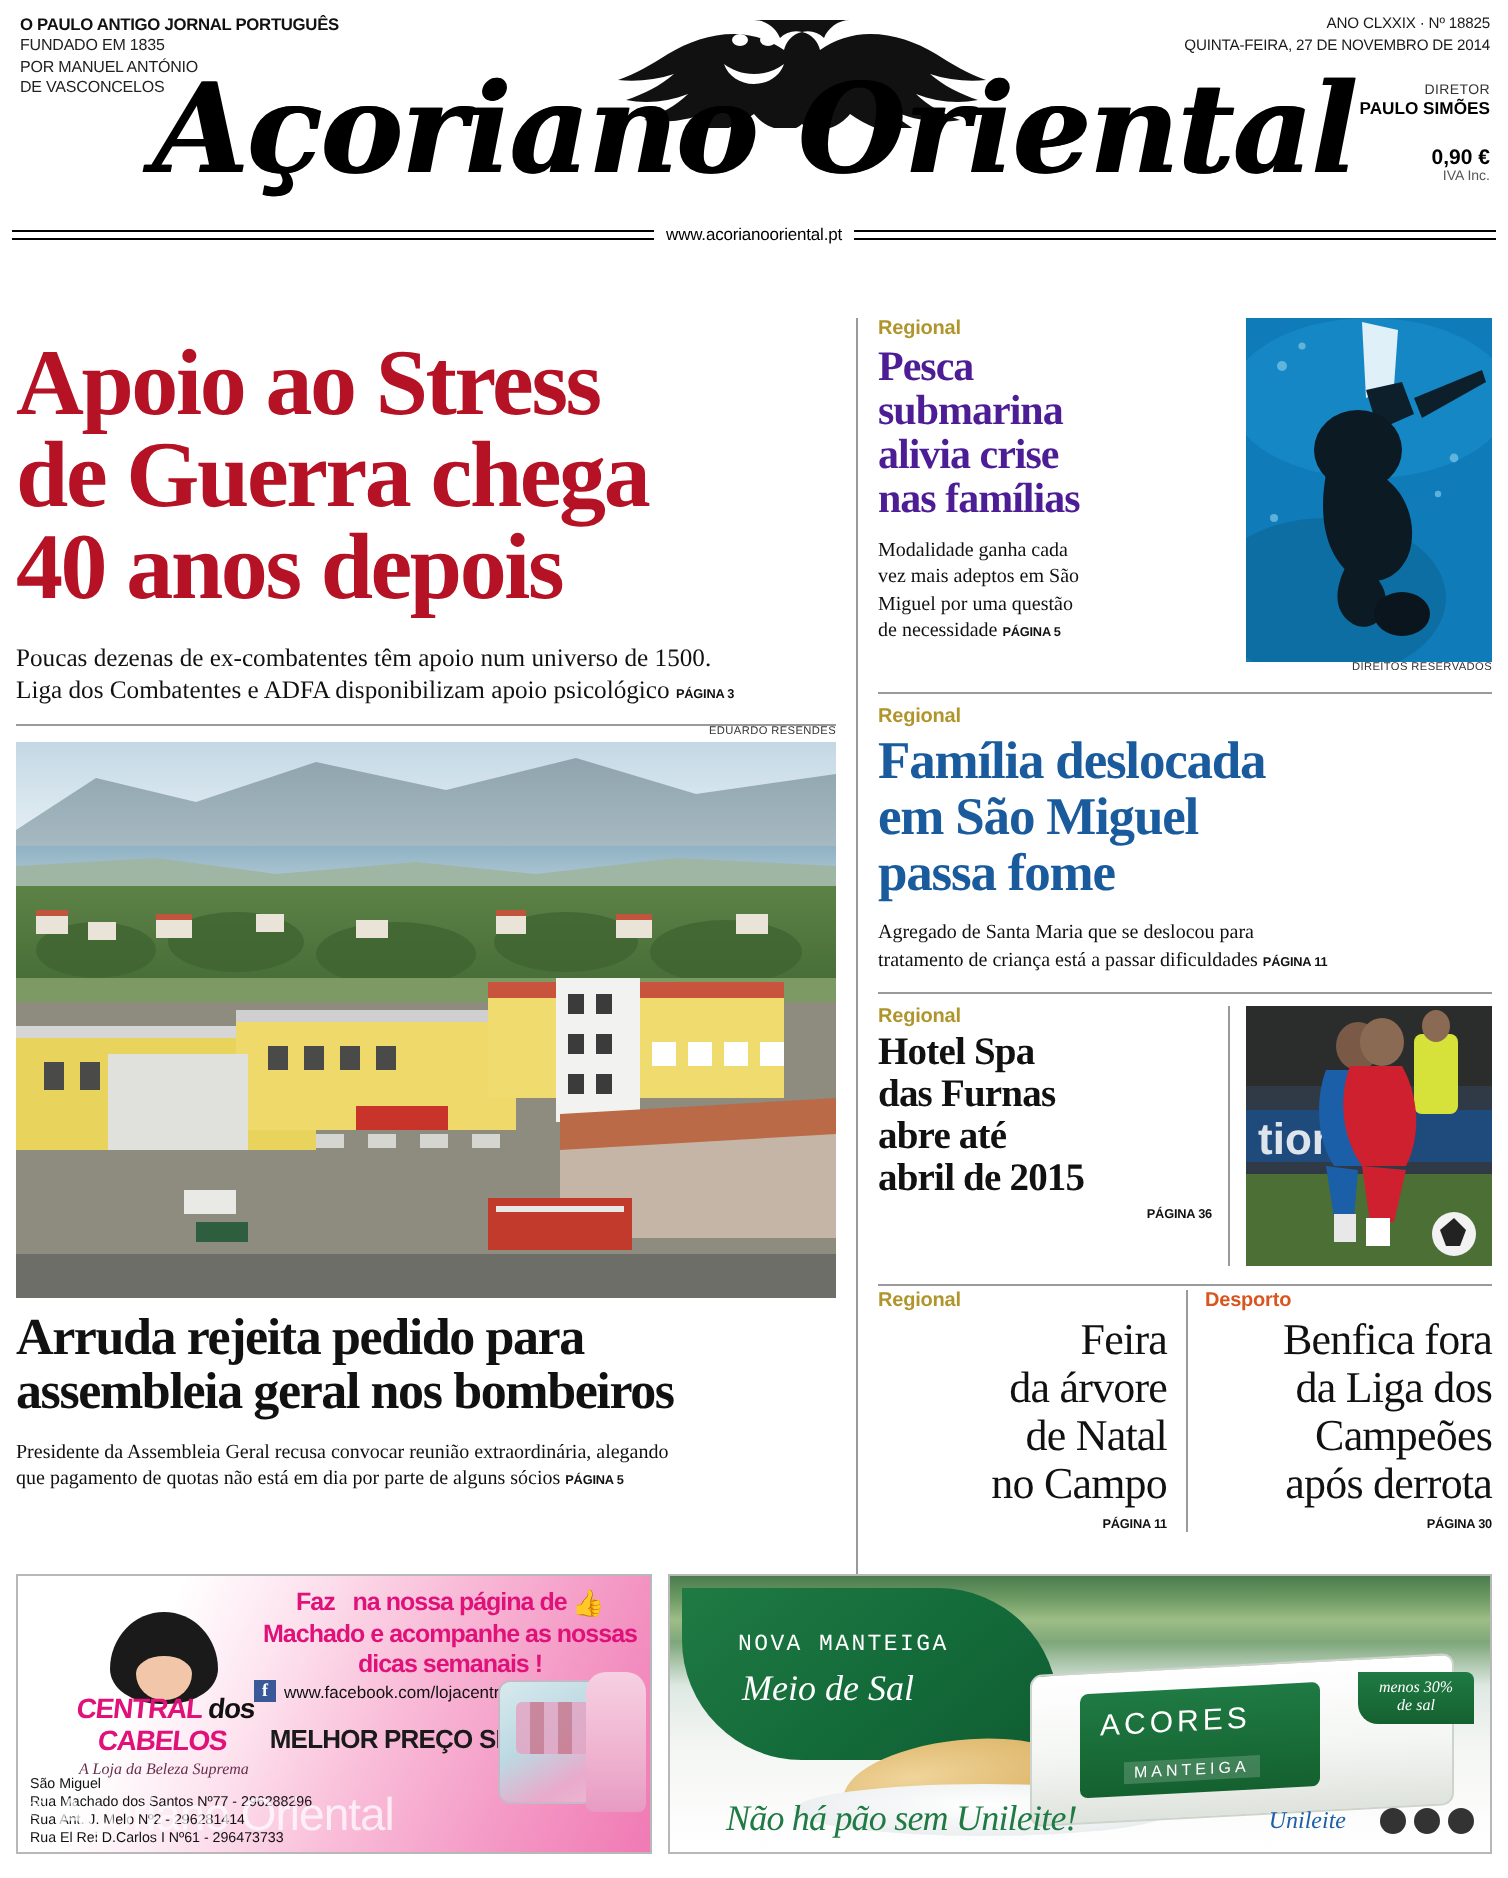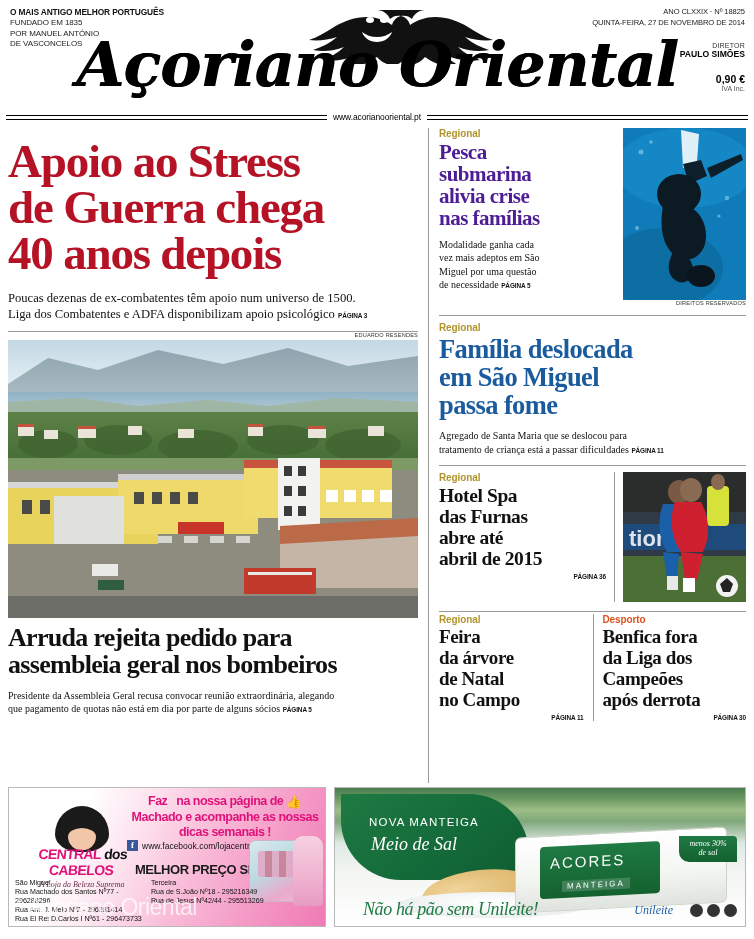--- a/index.html
+++ b/index.html
@@ -137,20 +137,21 @@
     white-space: nowrap;
   }
 
   
   .content {
     position: relative;
     display: flex;
     padding: 0 8px;
     box-sizing: border-box;
     height: 655px;
+    margin-top: 31px;
   }
   .col-left {
     width: 420px;
     box-sizing: border-box;
     padding-right: 10px;
   }
   .col-right {
     width: 318px;
     box-sizing: border-box;
     border-left: 1px solid #9a9a9a;
@@ -277,25 +278,26 @@
   .pg-right { text-align: right; margin-top: 4px; }
 
   .two-col {
     display: flex;
     margin-top: 2px;
   }
   .tc { width: 50%; box-sizing: border-box; }
   .tc.left { padding-right: 9px; }
   .tc.right { padding-left: 9px; border-left: 1px solid #9a9a9a; }
   .h-small {
-    font-size: 19px;
-    font-weight: bold;
+    font-size: 22px;
+    font-weight: normal;
     line-height: 1.1;
     letter-spacing: -0.4px;
     color: #111;
+    text-align: right;
   }
 
   
   .ads {
     position: absolute;
     left: 0; right: 0;
     bottom: 0;
     height: 152px;
     padding: 0 8px 4px 8px;
     box-sizing: border-box;
@@ -451,21 +453,21 @@
 
   .butter-leaf {
     position: absolute;
     left: 6px; top: 6px;
     width: 188px; height: 86px;
     background: linear-gradient(140deg,#1f7a43 0%, #146b3a 55%, #0f5c31 100%);
     border-radius: 0 60px 0 60px;
   }
   .butter-leaf .l1 {
     position:absolute; left: 28px; top: 22px;
-    font-family:Liberation Sans, sans-serif;
+    font-family:Liberation Mono, monospace;
     font-size: 11.5px;
     letter-spacing: 1.2px;
     color: #ffffff;
   }
   .butter-leaf .l2 {
     position:absolute; left: 30px; top: 40px;
     font-family:"Liberation Serif", serif;
     font-style: italic;
     font-size: 18px;
     color: #ffffff;
@@ -569,21 +571,21 @@
   .sep-v { border-left: 1px solid #9a9a9a; }
 </style>
 </head>
 <body>
 
 <div class="page">
 
   <div class="masthead">
 
     <div class="mh-left">
-      <div class="tagline">O MAIS ANTIGO MELHOR PORTUGUÊS</div>
+      <div class="tagline">O PAULO ANTIGO JORNAL PORTUGUÊS</div>
       <div class="sub">FUNDADO EM 1835</div>
       <div class="sub">POR MANUEL ANTÓNIO</div>
       <div class="sub">DE VASCONCELOS</div>
     </div>
 
     <div class="mh-right">
       <div class="issue">ANO CLXXIX · Nº 18825</div>
       <div class="date">QUINTA-FEIRA, 27 DE NOVEMBRO DE 2014</div>
     </div>
 
@@ -909,25 +911,20 @@
       <div class="kit"></div>
       <div class="girl"></div>
 
       <div class="addr">
         <div class="c1">
           <div>São Miguel</div>
           <div>Rua Machado dos Santos Nº77 - 296288296</div>
           <div>Rua Ant. J. Melo Nº2 - 296281414</div>
           <div>Rua El Rei D.Carlos I Nº61 - 296473733</div>
         </div>
-        <div class="c2">
-          <div>Terceira</div>
-          <div>Rua de S.João Nº18 - 295216349</div>
-          <div>Rua de Jesus Nº42/44 - 295513269</div>
-        </div>
       </div>
     </div>
 
     <div class="ad ad-right">
 
       <div class="butter-leaf">
         <div class="l1">NOVA MANTEIGA</div>
         <div class="l2">Meio de Sal</div>
       </div>
 

